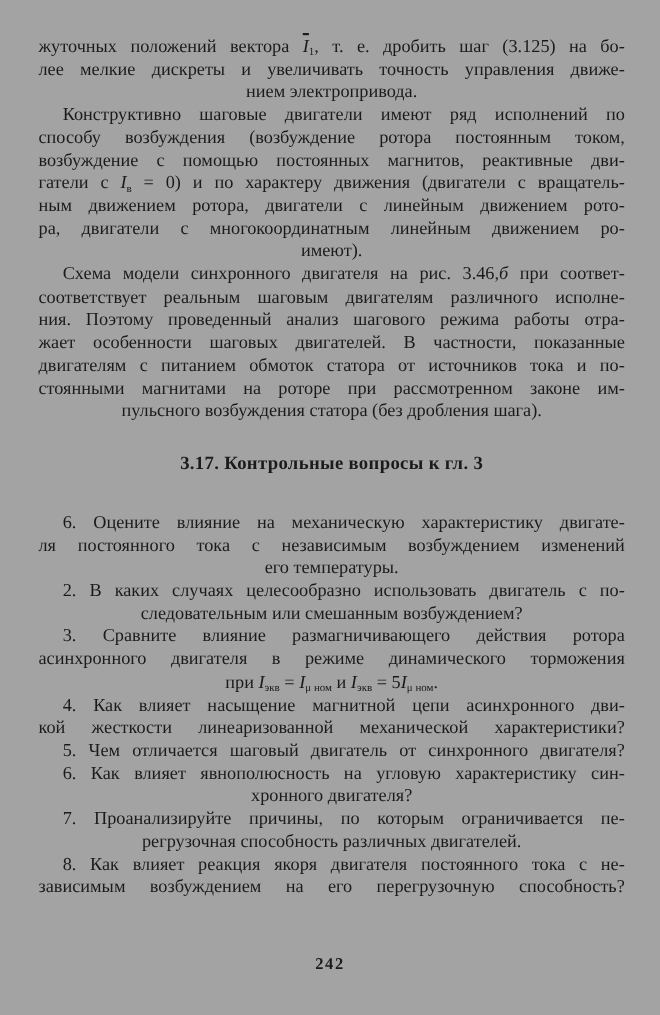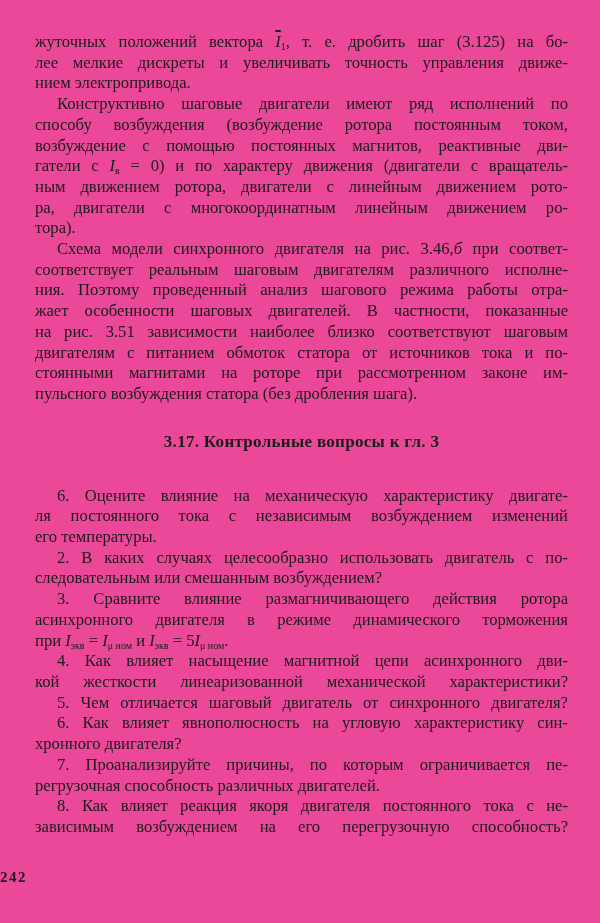--- a/index.html
+++ b/index.html
@@ -7,30 +7,30 @@
     width: 600px; height: 923px;
     background: #fdfdfb;
     color: #1b1b1b;
     font-family: "Liberation Serif", "DejaVu Serif", serif;
     -webkit-font-smoothing: antialiased;
   }
   .page {
     position: relative;
     width: 600px; height: 923px;
     overflow: hidden;
-    background: #ec4899;
+    background: #a3a3a3;
   }
   .text-col {
     position: absolute;
     left: 35px; top: 32px;
     width: 533px;
     font-size: 16.6px;
     line-height: 20.7px;
   }
-  .line { text-align: left; }
+  .line { text-align: center; }
   .line.justify { text-align: justify; text-align-last: justify; }
   .line.indent { text-indent: 22px; }
   .seg-var { font-style: italic; }
   .seg-var-bar {
     font-style: italic;
     text-decoration: overline;
     text-decoration-thickness: 1.6px;
   }
   .seg-sub {
     font-size: 0.6em;
@@ -42,21 +42,21 @@
     font-weight: bold;
     text-align: center;
     line-height: 22px;
     margin: 26px 0 33px 0;
     letter-spacing: 0.3px;
   }
   .paragraph, .question { margin: 0; }
   .page-number {
     position: absolute;
     left: 0; right: 0; top: 869px;
-    text-align: left;
+    text-align: center;
     font-size: 15px;
     font-weight: bold;
     letter-spacing: 1.5px;
   }
 </style>
 </head>
 <body>
 
 <div class="page">
   <div class="text-col">
@@ -67,29 +67,28 @@
         <div class="line"><span>нием электропривода.</span></div>
       </div>
 
     <div class="paragraph">
         <div class="line justify indent"><span>Конструктивно шаговые двигатели имеют ряд исполнений по</span></div>
         <div class="line justify"><span>способу возбуждения (возбуждение ротора постоянным током,</span></div>
         <div class="line justify"><span>возбуждение с помощью постоянных магнитов, реактивные дви-</span></div>
         <div class="line justify"><span>гатели с </span><span class="seg-var">I</span><span class="seg-sub">в</span><span> = 0) и по характеру движения (двигатели с вращатель-</span></div>
         <div class="line justify"><span>ным движением ротора, двигатели с линейным движением рото-</span></div>
         <div class="line justify"><span>ра, двигатели с многокоординатным линейным движением ро-</span></div>
-        <div class="line"><span>тора).</span></div>
+        <div class="line"><span>имеют).</span></div>
       </div>
 
     <div class="paragraph">
         <div class="line justify indent"><span>Схема модели синхронного двигателя на рис. 3.46,</span><span class="seg-var">б</span><span> при соответ-</span></div>
         <div class="line justify"><span>соответствует реальным шаговым двигателям различного исполне-</span></div>
         <div class="line justify"><span>ния. Поэтому проведенный анализ шагового режима работы отра-</span></div>
         <div class="line justify"><span>жает особенности шаговых двигателей. В частности, показанные</span></div>
-        <div class="line justify"><span>на рис. 3.51 зависимости наиболее близко соответствуют шаговым</span></div>
         <div class="line justify"><span>двигателям с питанием обмоток статора от источников тока и по-</span></div>
         <div class="line justify"><span>стоянными магнитами на роторе при рассмотренном законе им-</span></div>
         <div class="line"><span>пульсного возбуждения статора (без дробления шага).</span></div>
       </div>
 
     <h2 class="section-heading">3.17. Контрольные вопросы к гл. 3</h2>
 
     <div class="questions">
       <div class="question">
           <div class="line justify indent"><span>6. Оцените влияние на механическую характеристику двигате-</span></div>

